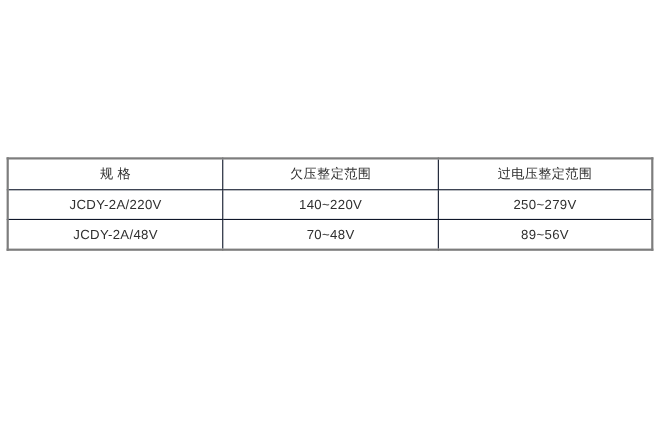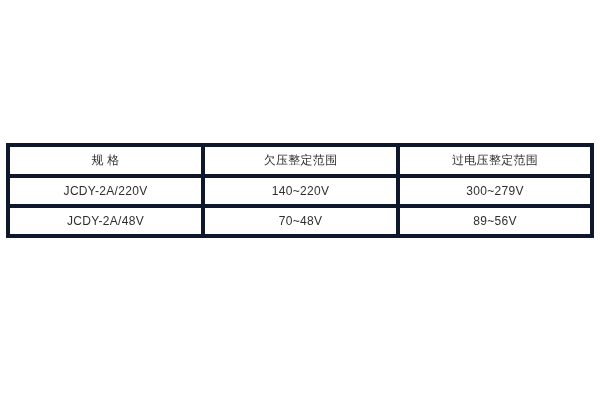--- a/index.html
+++ b/index.html
@@ -21,21 +21,21 @@
     position: absolute;
     left: 6px;
     top: 143px;
     width: 588px;
     border-collapse: collapse;
     table-layout: fixed;
     border: 2px solid #7d7d7d;
   }
   table.spec th,
   table.spec td {
-    border: 4px solid #0f172a;
+    border: 1px solid #0f172a;
     text-align: center;
     vertical-align: middle;
     font-size: 12px;
     color: #2f2f2f;
     font-weight: 400;
     padding: 0;
     height: 26px;
     letter-spacing: 0.3px;
     white-space: nowrap;
   }
@@ -61,21 +61,21 @@
       <tr>
         <th>规 格</th>
         <th>欠压整定范围</th>
         <th>过电压整定范围</th>
       </tr>
     </thead>
     <tbody>
       <tr>
         <td>JCDY-2A/220V</td>
         <td>140~220V</td>
-        <td>300~279V</td>
+        <td>250~279V</td>
       </tr>
       <tr>
         <td>JCDY-2A/48V</td>
         <td>70~48V</td>
         <td>89~56V</td>
       </tr>
     </tbody>
   </table>
 </div>
 

